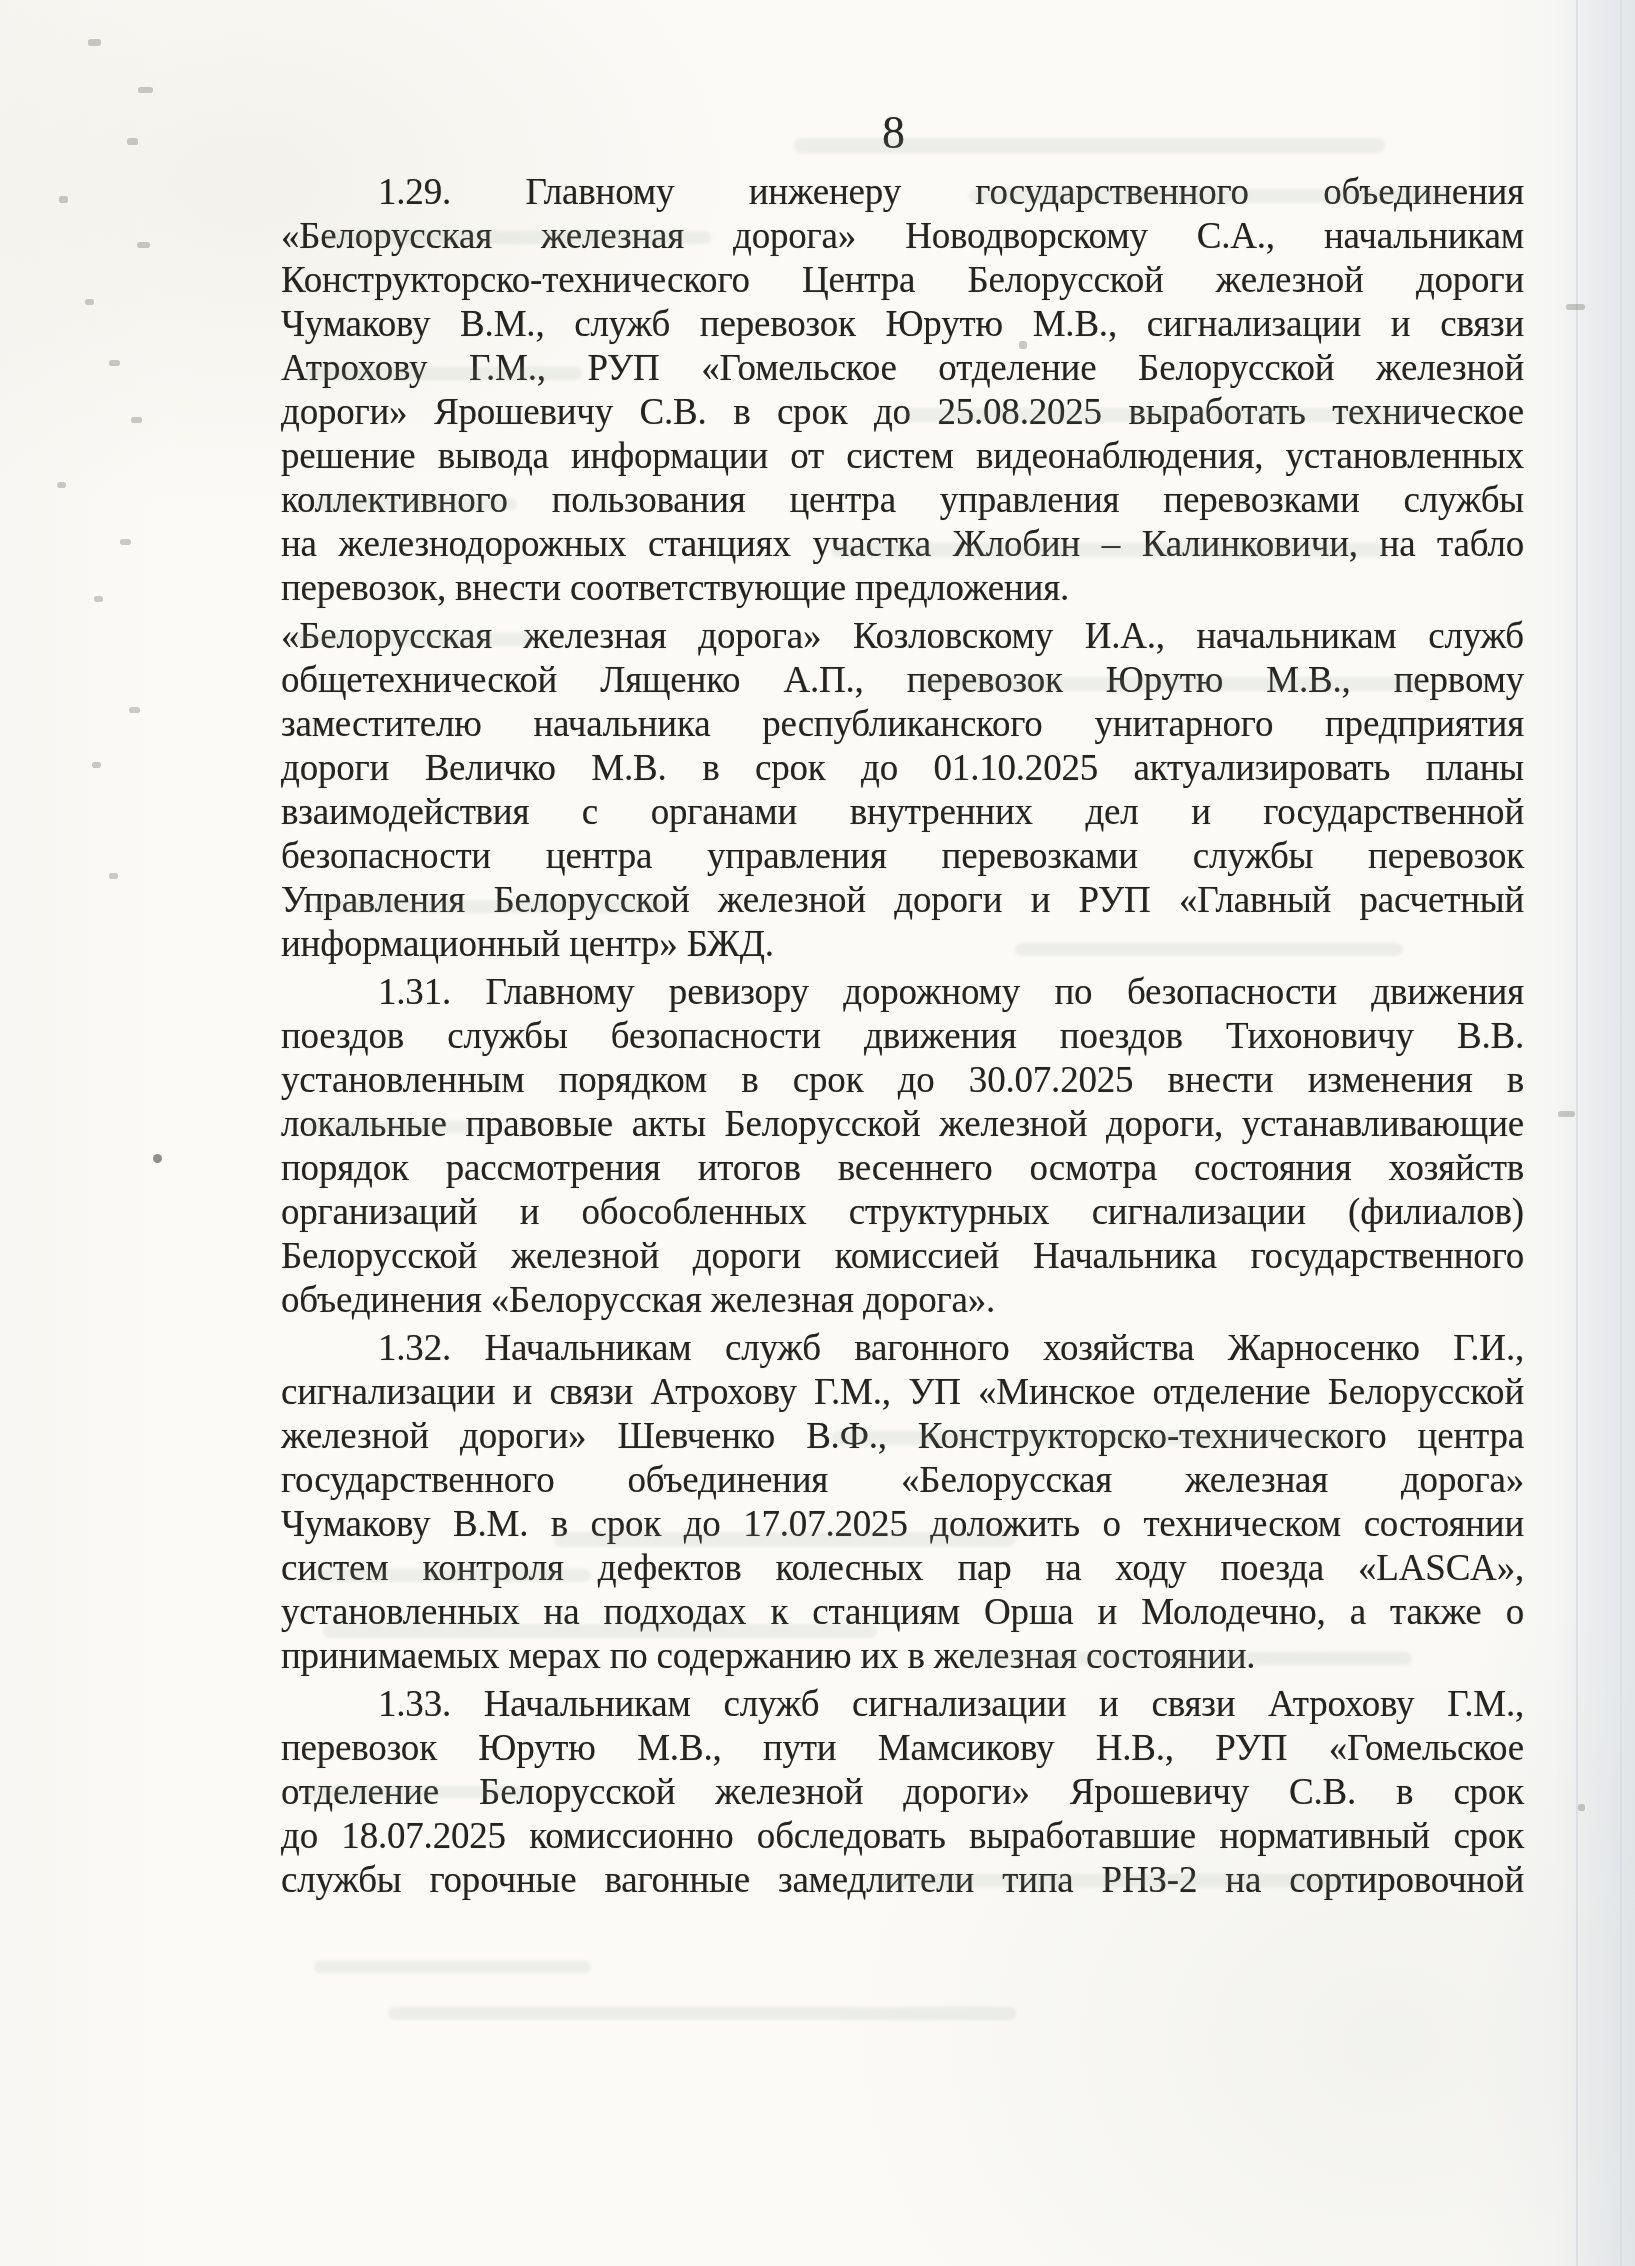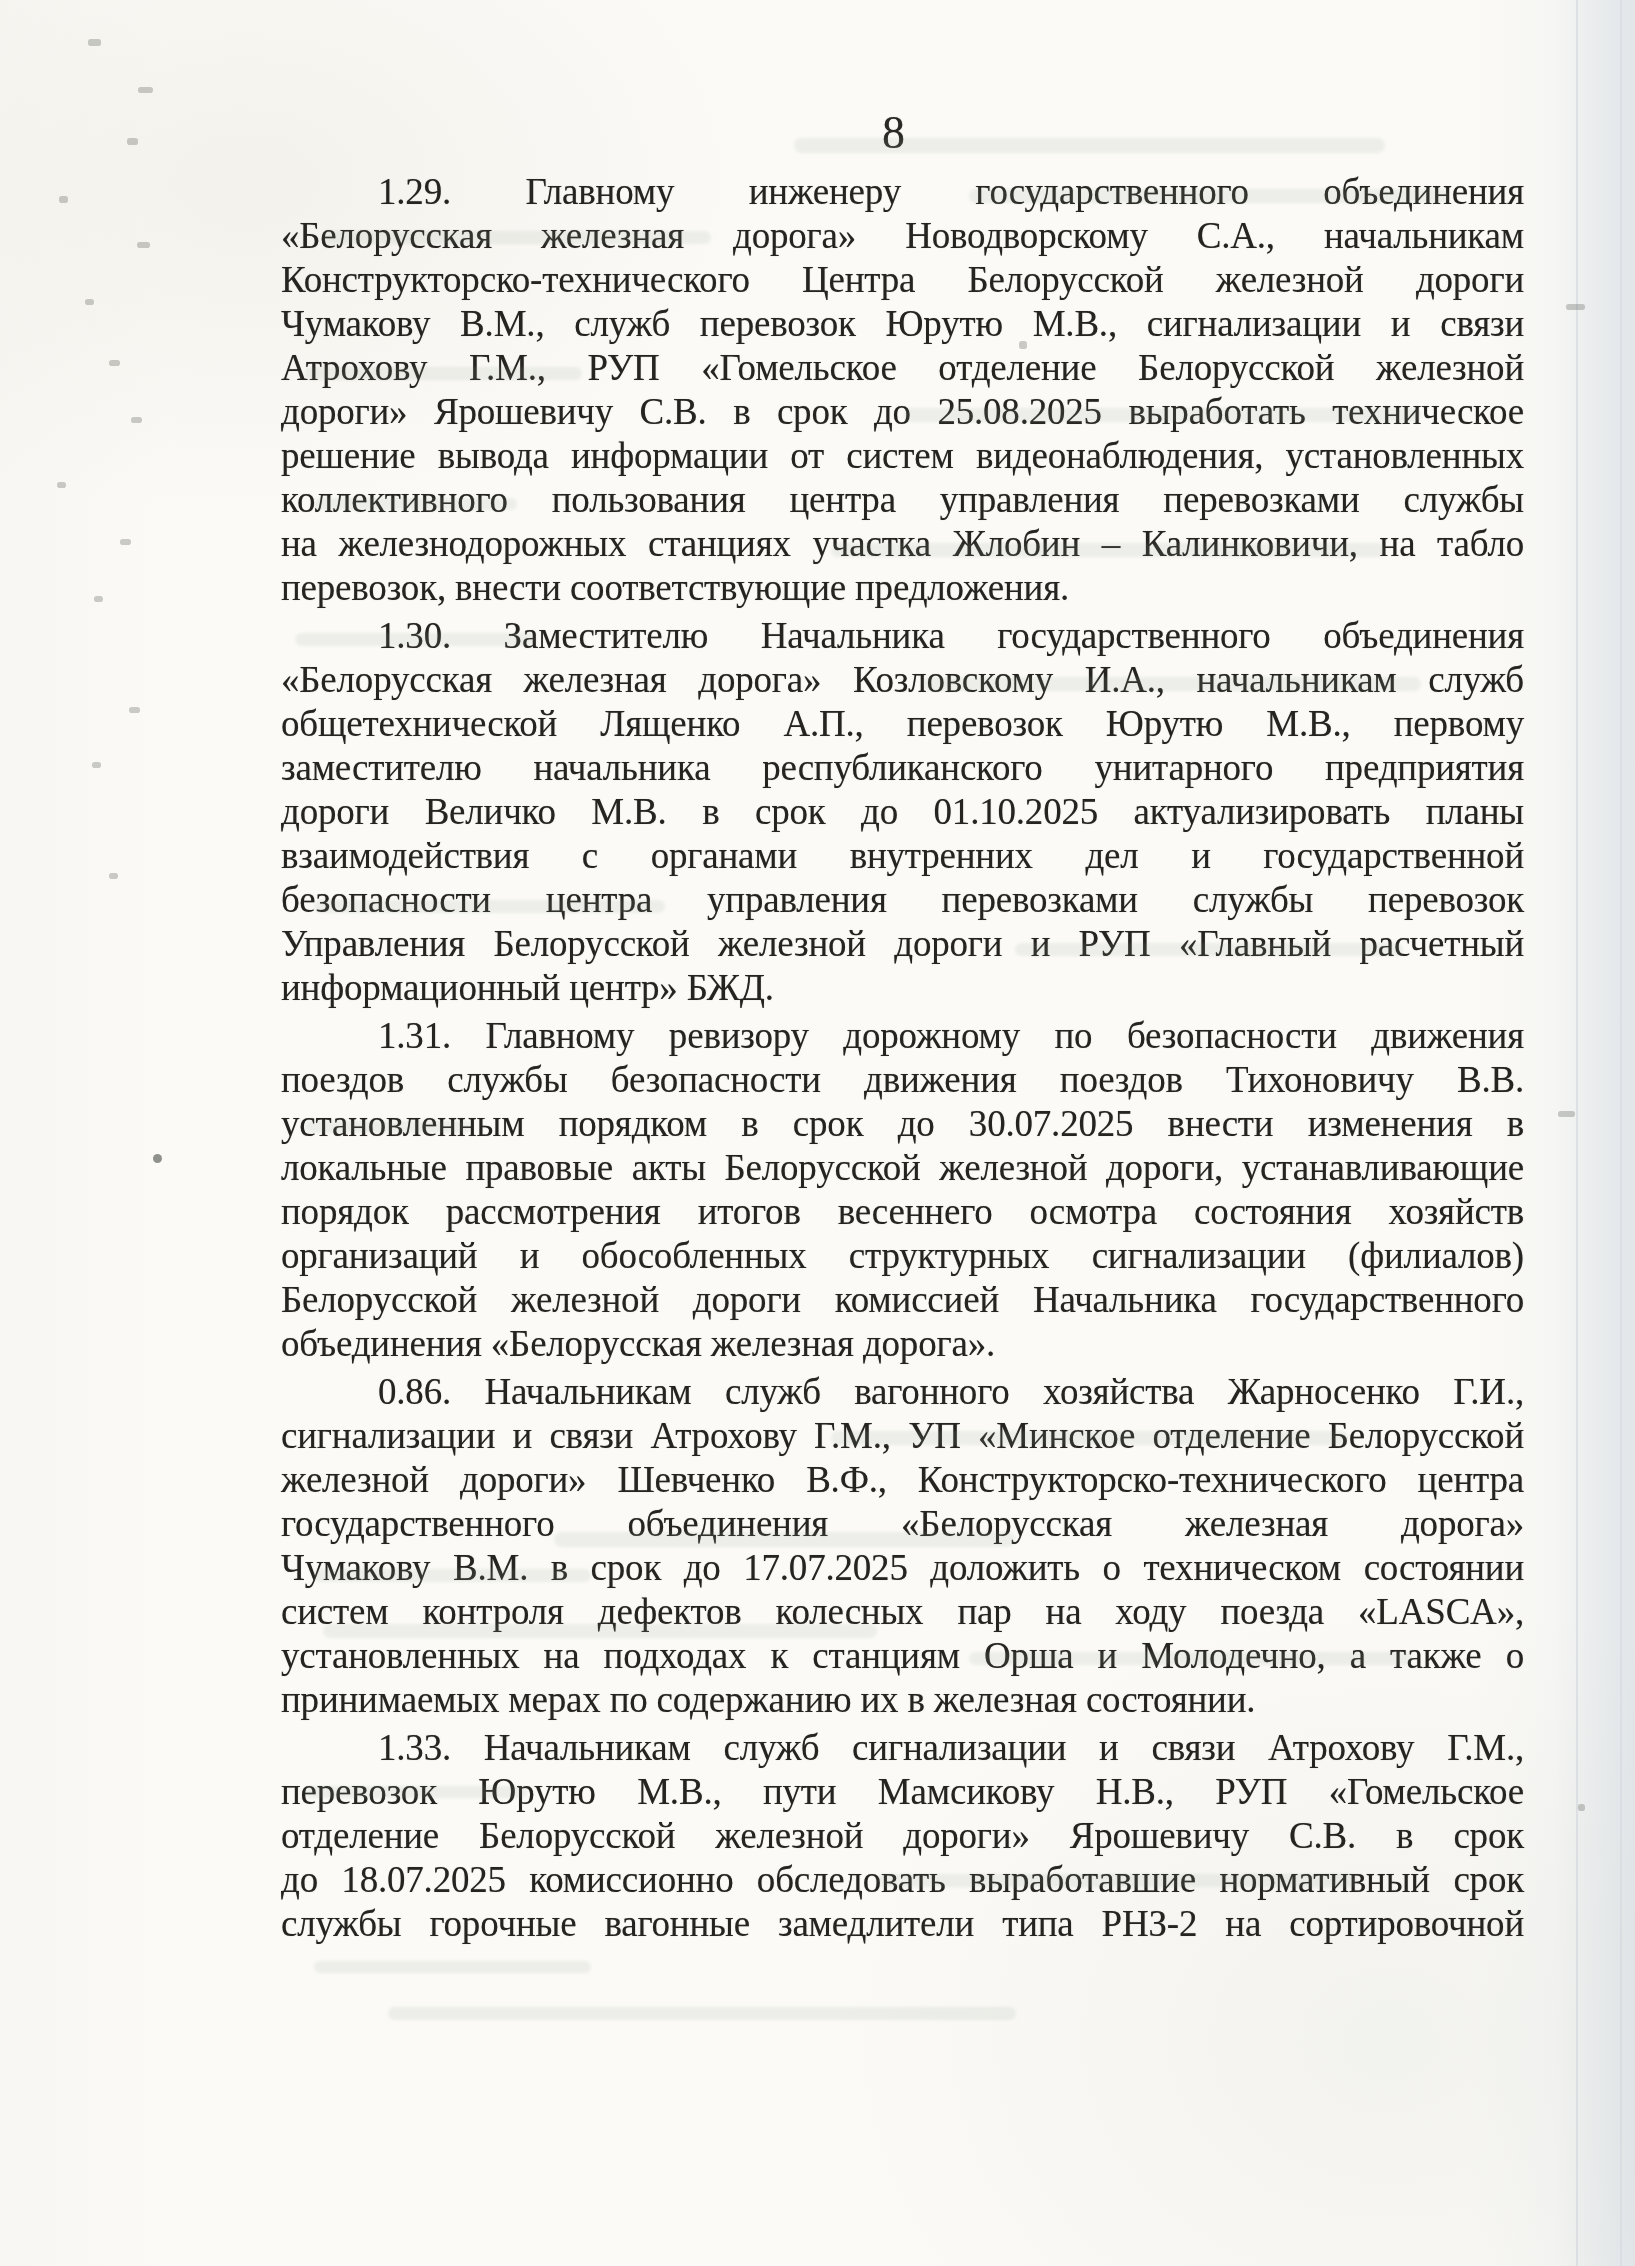--- a/index.html
+++ b/index.html
@@ -87,42 +87,41 @@
         <div class="line">Конструкторско-технического Центра Белорусской железной дороги</div>
         <div class="line">Чумакову В.М., служб перевозок Юрутю М.В., сигнализации и связи</div>
         <div class="line">Атрохову Г.М., РУП «Гомельское отделение Белорусской железной</div>
         <div class="line">дороги» Ярошевичу С.В. в срок до 25.08.2025 выработать техническое</div>
         <div class="line">решение вывода информации от систем видеонаблюдения, установленных</div>
         <div class="line">коллективного пользования центра управления перевозками службы</div>
         <div class="line">на железнодорожных станциях участка Жлобин – Калинковичи, на табло</div>
         <div class="line last">перевозок, внести соответствующие предложения.</div>
       </div>
       <div class="paragraph">
-        <div class="line first">1.30. Заместителю Начальника государственного объединения</div>
         <div class="line">«Белорусская железная дорога» Козловскому И.А., начальникам служб</div>
         <div class="line">общетехнической Лященко А.П., перевозок Юрутю М.В., первому</div>
         <div class="line">заместителю начальника республиканского унитарного предприятия</div>
         <div class="line">дороги Величко М.В. в срок до 01.10.2025 актуализировать планы</div>
         <div class="line">взаимодействия с органами внутренних дел и государственной</div>
         <div class="line">безопасности центра управления перевозками службы перевозок</div>
         <div class="line">Управления Белорусской железной дороги и РУП «Главный расчетный</div>
         <div class="line last">информационный центр» БЖД.</div>
       </div>
       <div class="paragraph">
         <div class="line first">1.31. Главному ревизору дорожному по безопасности движения</div>
         <div class="line">поездов службы безопасности движения поездов Тихоновичу В.В.</div>
         <div class="line">установленным порядком в срок до 30.07.2025 внести изменения в</div>
         <div class="line">локальные правовые акты Белорусской железной дороги, устанавливающие</div>
         <div class="line">порядок рассмотрения итогов весеннего осмотра состояния хозяйств</div>
         <div class="line">организаций и обособленных структурных сигнализации (филиалов)</div>
         <div class="line">Белорусской железной дороги комиссией Начальника государственного</div>
         <div class="line last">объединения «Белорусская железная дорога».</div>
       </div>
       <div class="paragraph">
-        <div class="line first">0.86. Начальникам служб вагонного хозяйства Жарносенко Г.И.,</div>
+        <div class="line first">1.32. Начальникам служб вагонного хозяйства Жарносенко Г.И.,</div>
         <div class="line">сигнализации и связи Атрохову Г.М., УП «Минское отделение Белорусской</div>
         <div class="line">железной дороги» Шевченко В.Ф., Конструкторско-технического центра</div>
         <div class="line">государственного объединения «Белорусская железная дорога»</div>
         <div class="line">Чумакову В.М. в срок до 17.07.2025 доложить о техническом состоянии</div>
         <div class="line">систем контроля дефектов колесных пар на ходу поезда «LASCA»,</div>
         <div class="line">установленных на подходах к станциям Орша и Молодечно, а также о</div>
         <div class="line last">принимаемых мерах по содержанию их в железная состоянии.</div>
       </div>
       <div class="paragraph">
         <div class="line first">1.33. Начальникам служб сигнализации и связи Атрохову Г.М.,</div>

